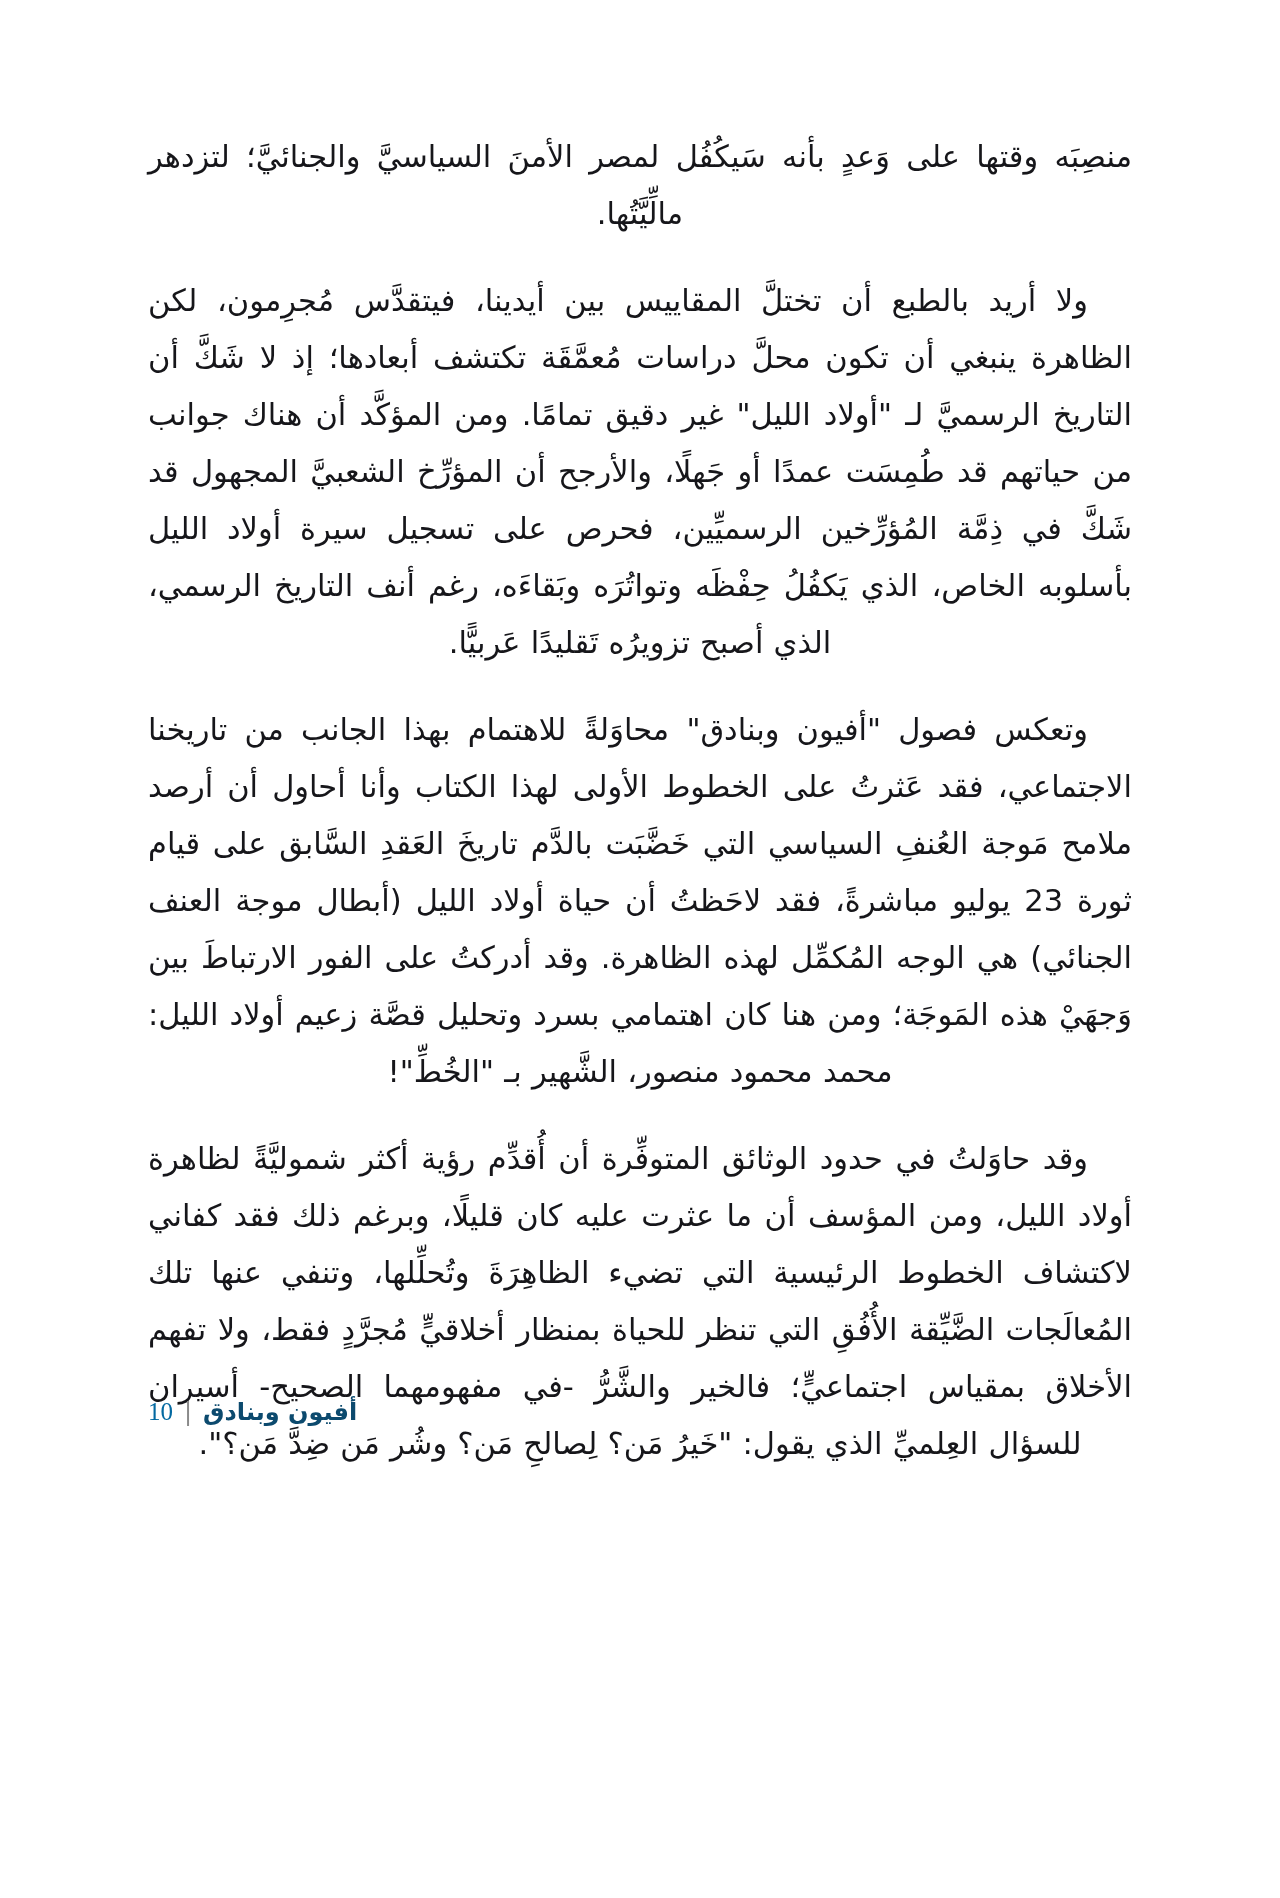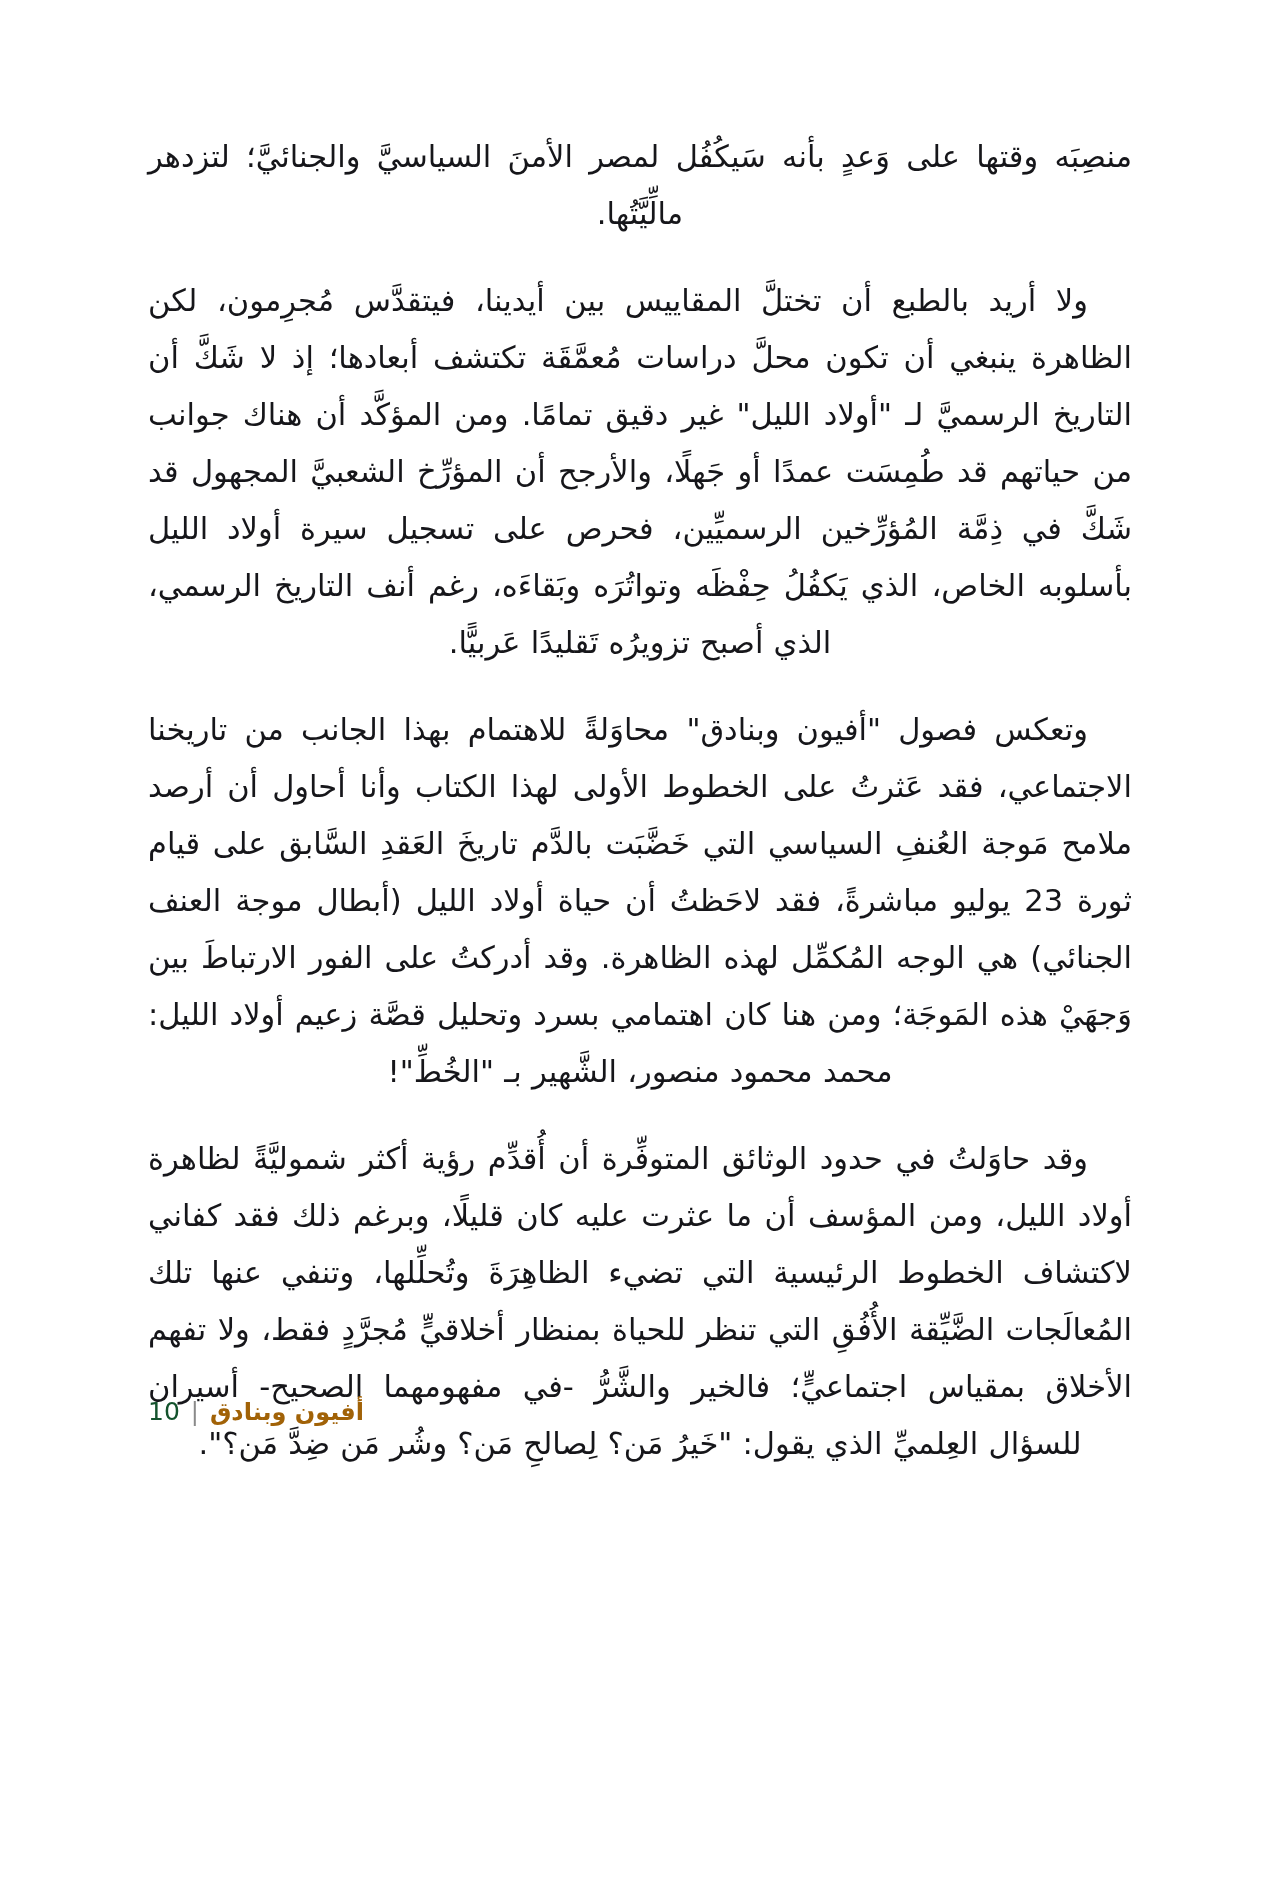--- a/index.html
+++ b/index.html
@@ -90,19 +90,19 @@
     <p class="para indent last-center" style="text-align-last: center; color: rgb(22, 22, 26);">ولا أريد بالطبع أن تختلَّ المقاييس بين أيدينا، فيتقدَّس مُجرِمون، لكن الظاهرة ينبغي أن تكون محلَّ دراسات مُعمَّقَة تكتشف أبعادها؛ إذ لا شَكَّ أن التاريخ الرسميَّ لـ "أولاد الليل" غير دقيق تمامًا. ومن المؤكَّد أن هناك جوانب من حياتهم قد طُمِسَت عمدًا أو جَهلًا، والأرجح أن المؤرِّخ الشعبيَّ المجهول قد شَكَّ في ذِمَّة المُؤرِّخين الرسميِّين، فحرص على تسجيل سيرة أولاد الليل بأسلوبه الخاص، الذي يَكفُلُ حِفْظَه وتواتُرَه وبَقاءَه، رغم أنف التاريخ الرسمي، الذي أصبح تزويرُه تَقليدًا عَربيًّا.</p>
 
     <p class="para indent last-center" style="text-align-last: center; color: rgb(22, 22, 26);">وتعكس فصول "أفيون وبنادق" محاوَلةً للاهتمام بهذا الجانب من تاريخنا الاجتماعي، فقد عَثرتُ على الخطوط الأولى لهذا الكتاب وأنا أحاول أن أرصد ملامح مَوجة العُنفِ السياسي التي خَضَّبَت بالدَّم تاريخَ العَقدِ السَّابق على قيام ثورة 23 يوليو مباشرةً، فقد لاحَظتُ أن حياة أولاد الليل (أبطال موجة العنف الجنائي) هي الوجه المُكمِّل لهذه الظاهرة. وقد أدركتُ على الفور الارتباطَ بين وَجهَيْ هذه المَوجَة؛ ومن هنا كان اهتمامي بسرد وتحليل قصَّة زعيم أولاد الليل: محمد محمود منصور، الشَّهير بـ "الخُطِّ"!</p>
 
     <p class="para indent last-center" style="text-align-last: center; color: rgb(22, 22, 26);">وقد حاوَلتُ في حدود الوثائق المتوفِّرة أن أُقدِّم رؤية أكثر شموليَّةً لظاهرة أولاد الليل، ومن المؤسف أن ما عثرت عليه كان قليلًا، وبرغم ذلك فقد كفاني لاكتشاف الخطوط الرئيسية التي تضيء الظاهِرَةَ وتُحلِّلها، وتنفي عنها تلك المُعالَجات الضَّيِّقة الأُفُقِ التي تنظر للحياة بمنظار أخلاقيٍّ مُجرَّدٍ فقط، ولا تفهم الأخلاق بمقياس اجتماعيٍّ؛ فالخير والشَّرُّ -في مفهومهما الصحيح- أسيران للسؤال العِلميِّ الذي يقول: "خَيرُ مَن؟ لِصالحِ مَن؟ وشُر مَن ضِدَّ مَن؟".</p>
 
   </div>
 
   <div class="footer">
     <div class="footer-inner">
-      <span class="footer-title" style="color: #a16207;">أفيون وبنادق</span>
+      <span class="footer-title" style="color: #0c4a6e;">أفيون وبنادق</span>
       <span class="footer-sep" style="color: rgb(138, 138, 138);">|</span>
-      <span class="footer-page" style="color: #14532d;">10</span>
+      <span class="footer-page" style="color: #0369a1; font-family: Liberation Serif, serif;">10</span>
     </div>
   </div>
 
 </div>
 
 </body></html>

